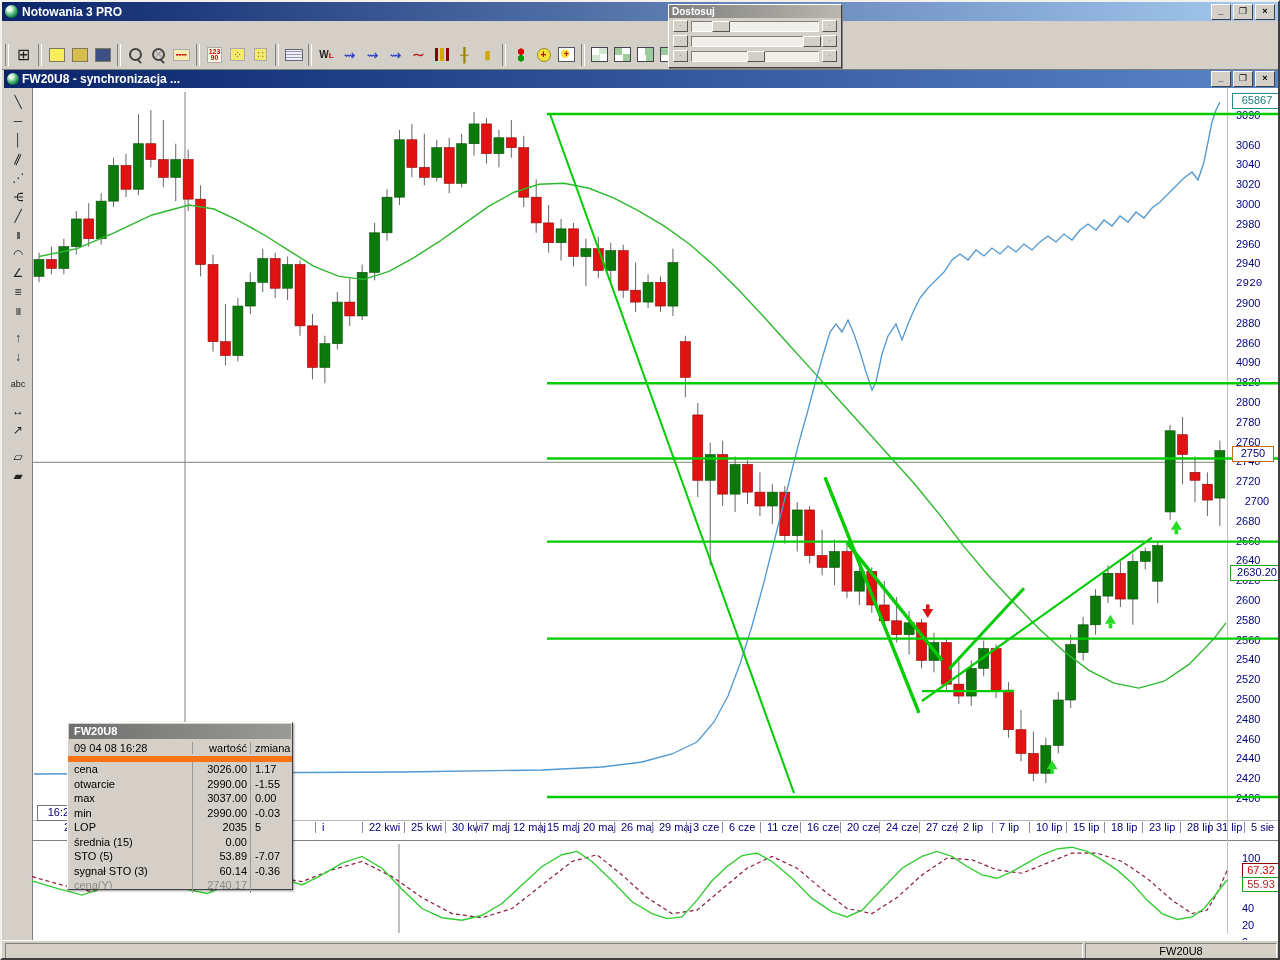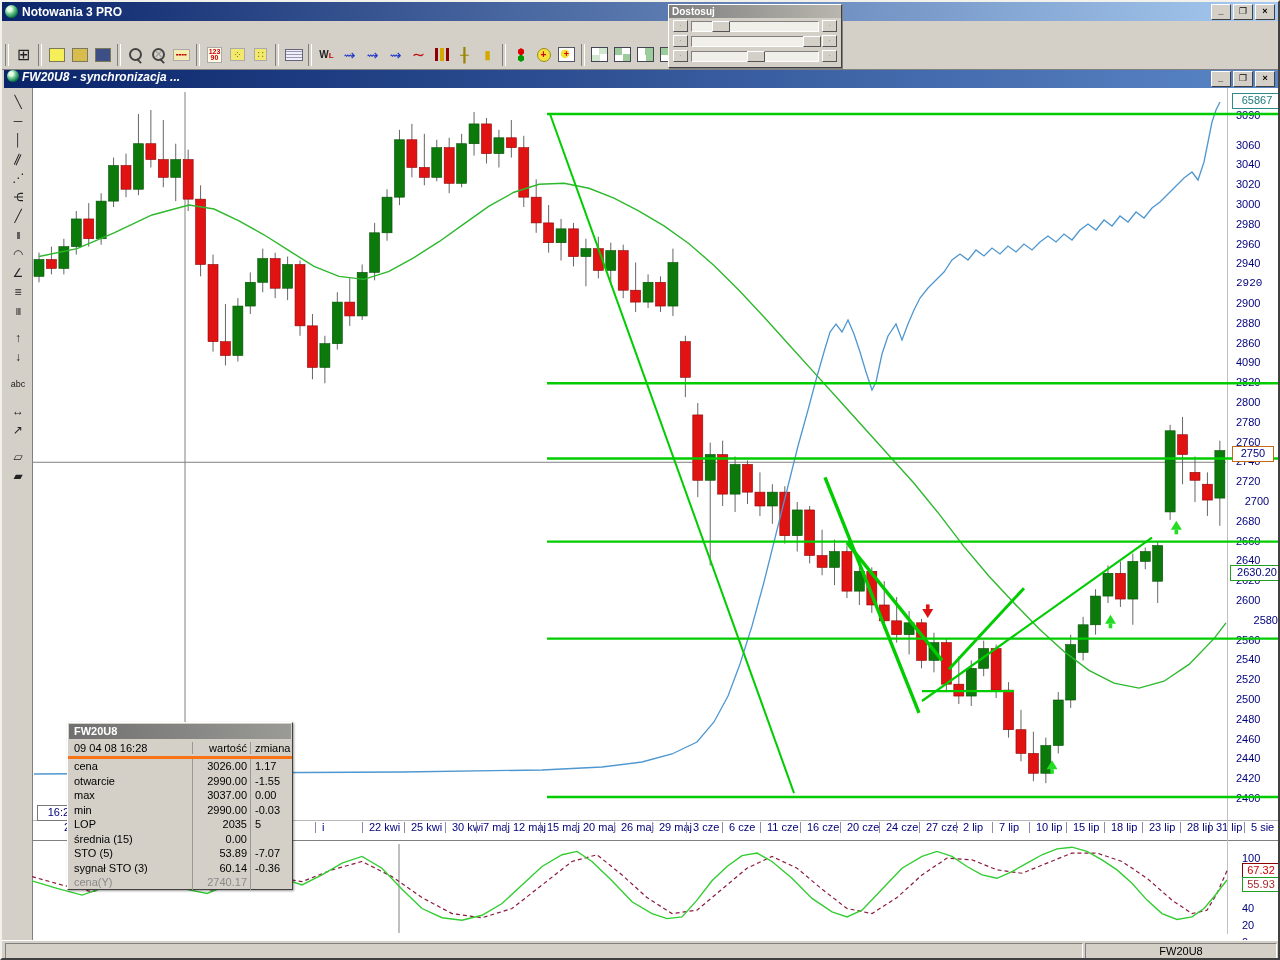--- a/index.html
+++ b/index.html
@@ -34,40 +34,40 @@
   .ic-wl i{font-style:normal;color:#c00;font-size:8px;}
   
   #dostosuj{position:absolute;left:666px;top:2px;width:172px;height:62px;background:#d4d0c8;z-index:40;
             border-top:1px solid #fff;border-left:1px solid #fff;border-right:1px solid #404040;border-bottom:1px solid #404040;box-shadow:1px 1px 0 #808080;}
   #dostosuj .dtitle{height:13px;background:linear-gradient(90deg,#7f7f7f,#b8b6ae);color:#fff;font-weight:bold;font-size:10px;padding-left:3px;line-height:13px;}
   .drow{display:flex;align-items:center;height:14px;margin:1px 4px;}
   .dbtn{width:13px;height:10px;background:#d4d0c8;border-top:1px solid #fff;border-left:1px solid #fff;border-right:1px solid #555;border-bottom:1px solid #555;font-size:6px;line-height:8px;text-align:center;color:#333;}
   .dtrack{flex:1;height:9px;margin:0 3px;background:#f1efe9;border-top:1px solid #808080;border-left:1px solid #808080;border-right:1px solid #fff;border-bottom:1px solid #fff;position:relative;}
   .dthumb{position:absolute;top:-1px;width:16px;height:9px;background:#d4d0c8;border-top:1px solid #fff;border-left:1px solid #fff;border-right:1px solid #555;border-bottom:1px solid #555;}
   
-  #chartwin-title{position:absolute;left:2px;top:68px;width:1274px;height:18px;background:linear-gradient(90deg,#0a246a,#5a86c6);display:flex;font-style:italic;}
+  #chartwin-title{position:absolute;left:2px;top:68px;width:1274px;height:18px;background:linear-gradient(90deg,#0a246a,#5a86c6);display:flex;align-items:center;}
   #chartwin-title .ttxt{color:#fff;font-weight:bold;font-size:12px;margin-left:3px;}
   #chart-client{position:absolute;left:2px;top:86px;width:1276px;height:852px;background:#fff;}
   #lefttools{position:absolute;left:0;top:0;width:29px;height:852px;background:#d4d0c8;border-right:1px solid #808080;display:flex;flex-direction:column;align-items:center;padding-top:4px;box-sizing:border-box;}
   .ltool{width:24px;height:19px;display:flex;align-items:center;justify-content:center;font-size:12px;color:#222;flex:0 0 auto;}
   .ltool.gap{margin-top:8px;}
   
   #plot-labels span.ytick{position:absolute;left:1232px;width:42px;font-size:11px;color:#00007b;}
   #date-strip span.dlab{position:absolute;top:0;font-size:11px;color:#00007b;white-space:nowrap;}
   #date-strip i.dsep{position:absolute;top:1px;width:1px;height:11px;background:#8a8ab0;}
   #osc-labels span.otick{position:absolute;left:1238px;width:36px;font-size:11px;color:#00007b;text-align:left;margin-top:16px;}
   svg{position:absolute;pointer-events:none;}
   .mbox{position:absolute;font-size:11px;background:#fff;text-align:center;z-index:6;line-height:13px;}
   #divider1{position:absolute;left:29px;top:732px;width:1247px;height:1px;background:#b8b8b8;}
   #divider2{position:absolute;left:29px;top:752px;width:1247px;height:2px;border-top:1px solid #808080;border-bottom:1px solid #fff;}
   
   #infopanel{position:absolute;left:63px;top:634px;width:226px;height:168px;background:#d4d0c8;z-index:8;
              border-top:1px solid #fff;border-left:1px solid #fff;border-right:1px solid #404040;border-bottom:1px solid #404040;box-shadow:1px 1px 2px rgba(0,0,0,.4);box-sizing:border-box;}
   #infopanel .ptitle{height:15px;background:linear-gradient(90deg,#6f6f6f,#9a9a96);color:#fff;font-weight:bold;font-size:11px;padding-left:5px;line-height:15px;margin:1px;}
-  .phead{display:flex;font-size:11px;color:#000;border-bottom:3px solid #f97316;padding:2px 0;}
+  .phead{display:flex;font-size:11px;color:#000;border-bottom:6px solid #f97316;padding:2px 0;}
   .prow{display:flex;font-size:11px;color:#000;line-height:14.5px;}
   .pc1{width:118px;padding-left:6px;} .pc2{width:58px;text-align:right;border-left:1px solid #999;padding-right:3px;box-sizing:border-box;}
   .pc3{flex:1;border-left:1px solid #999;padding-left:4px;}
   .prow.muted{color:#8a8a8a;}
   #timebox{position:absolute;left:33px;top:717px;width:47px;height:14px;border:1px solid #777;background:#fff;color:#00007b;font-size:11px;text-align:center;line-height:13px;z-index:6;}
   
   #statusbar{position:absolute;left:0;top:938px;width:1276px;height:18px;background:#d4d0c8;border-top:1px solid #fff;}
   .spanel{position:absolute;top:2px;height:14px;border-top:1px solid #808080;border-left:1px solid #808080;border-right:1px solid #fff;border-bottom:1px solid #fff;font-size:11px;text-align:center;line-height:14px;color:#000;}
 </style>
 </head>
@@ -292,21 +292,21 @@
         <span class="ytick" style="top: 327.855px;">2780</span>
         <span class="ytick" style="top: 347.652px;">2760</span>
         <span class="ytick" style="top: 367.449px;">2740</span>
         <span class="ytick" style="top: 387.246px;">2720</span>
         <span class="ytick" style="top: 407.043px; text-align: center;">2700</span>
         <span class="ytick" style="top: 426.841px;">2680</span>
         <span class="ytick" style="top: 446.638px;">2660</span>
         <span class="ytick" style="top: 466.435px;">2640</span>
         <span class="ytick" style="top: 486.232px;">2620</span>
         <span class="ytick" style="top: 506.029px;">2600</span>
-        <span class="ytick" style="top: 525.826px; text-align: right;">2580</span>
+        <span class="ytick" style="top: 525.826px;">2580</span>
         <span class="ytick" style="top: 545.623px;">2560</span>
         <span class="ytick" style="top: 565.42px;">2540</span>
         <span class="ytick" style="top: 585.217px;">2520</span>
         <span class="ytick" style="top: 605.014px;">2500</span>
         <span class="ytick" style="top: 624.812px;">2480</span>
         <span class="ytick" style="top: 644.609px;">2460</span>
         <span class="ytick" style="top: 664.406px;">2440</span>
         <span class="ytick" style="top: 684.203px;">2420</span>
         <span class="ytick" style="top: 704px;">2400</span>
       </div>

